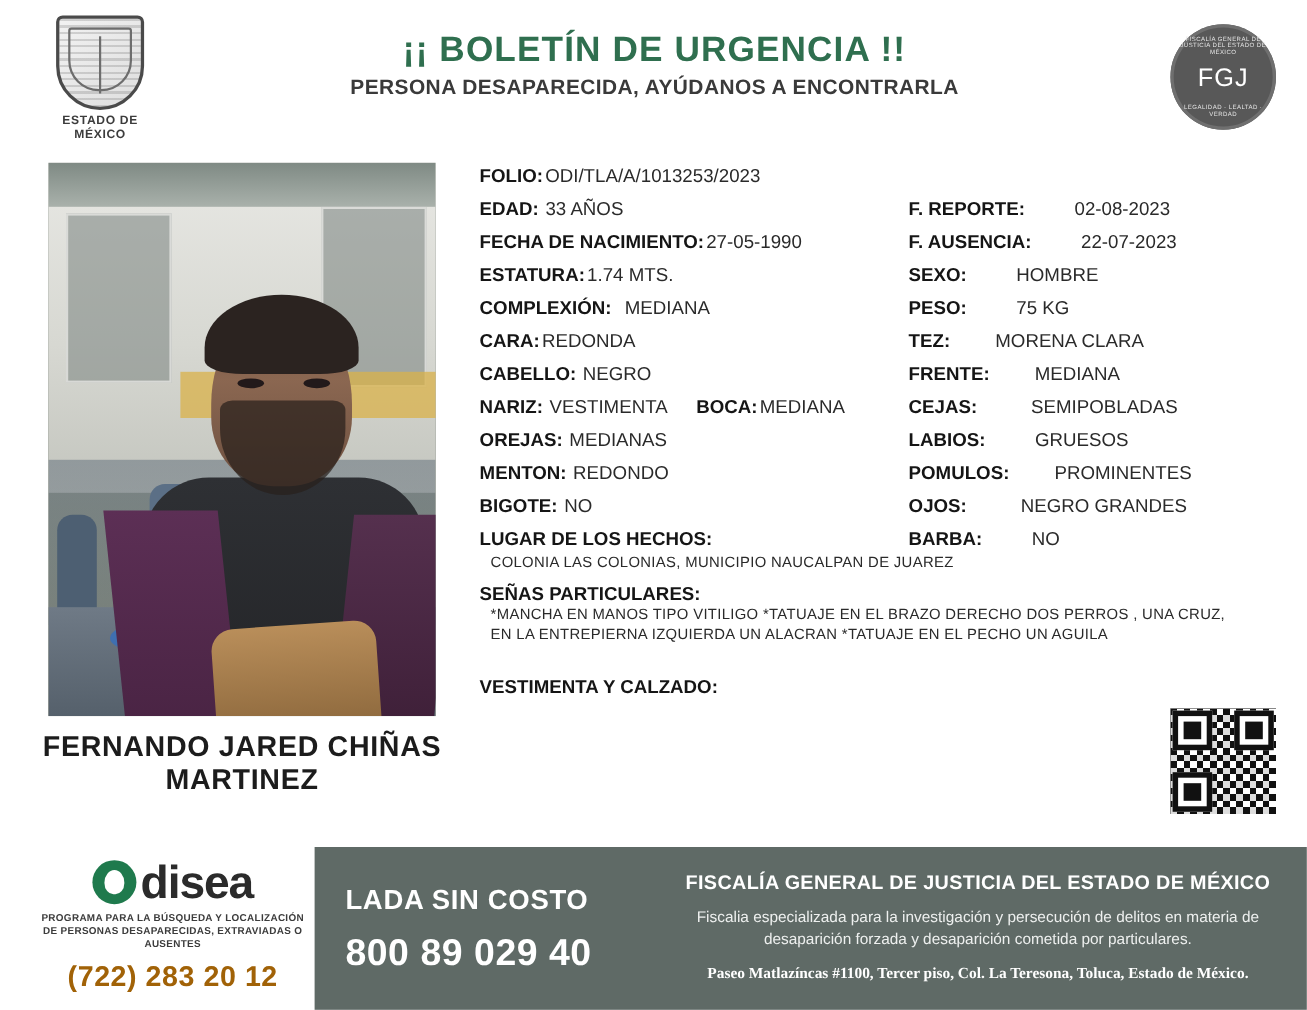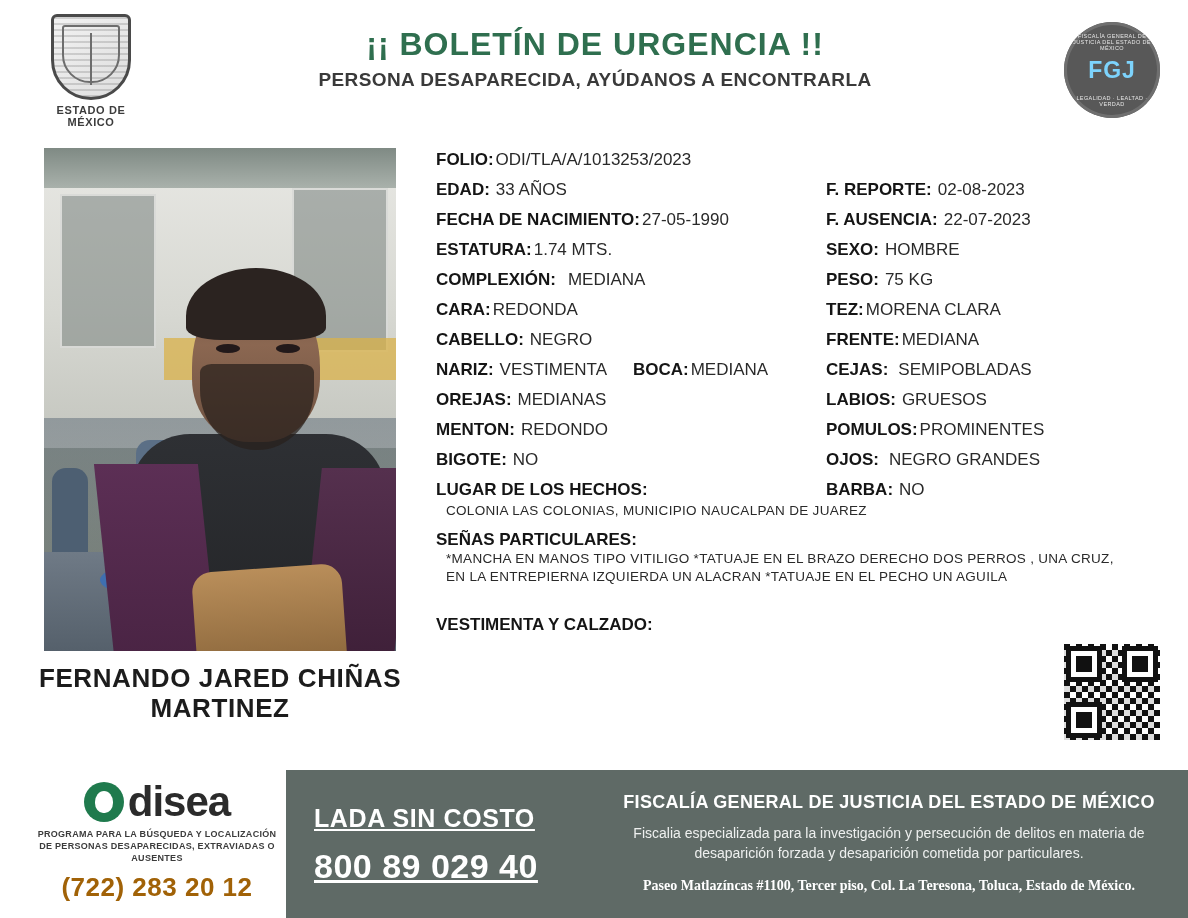--- a/index.html
+++ b/index.html
@@ -111,23 +111,23 @@
     width: 96px;
     height: 96px;
     border-radius: 50%;
     position: relative;
     display: flex;
     align-items: center;
     justify-content: center;
   }
   .fgj-text {
     font-size: 23px;
-    font-weight: bold;
+    font-weight: normal;
     letter-spacing: 1px;
-    color: #7dd3fc;
+    color: #ffffff;
   }
   .fgj-ring-top, .fgj-ring-bottom {
     position: absolute;
     left: 0; right: 0;
     text-align: center;
     font-size: 5.5px;
     letter-spacing: 0.4px;
     color: #e6e6e6;
   }
   .fgj-ring-top { top: 11px; }
@@ -278,21 +278,21 @@
     top: 140px;
     width: 730px;
     font-size: 17px;
   }
   .row {
     display: flex;
     align-items: flex-end;
     min-height: 30px;
   }
   .col-left { width: 390px; display: flex; align-items: baseline; flex-wrap: wrap; }
-  .col-right { width: 330px; display: flex; align-items: baseline; }
+  .col-right { width: 330px; display: flex; align-items: baseline; gap: 39px; }
   .lbl {
     font-weight: bold;
     color: #151515;
     white-space: nowrap;
   }
   .val {
     color: #2a2a2a;
     margin-left: 6px;
     white-space: nowrap;
   }
@@ -429,21 +429,20 @@
     width: 902px;
     height: 148px;
     background: #5f6a66;
     color: #ffffff;
     display: flex;
   }
   .lada {
     width: 320px;
     padding: 34px 0 0 28px;
     box-sizing: border-box;
-    text-decoration: underline;
   }
   .lada-label {
     font-size: 25px;
     font-weight: bold;
     letter-spacing: 0.6px;
   }
   .lada-number {
     font-size: 34px;
     font-weight: bold;
     letter-spacing: 0.5px;

